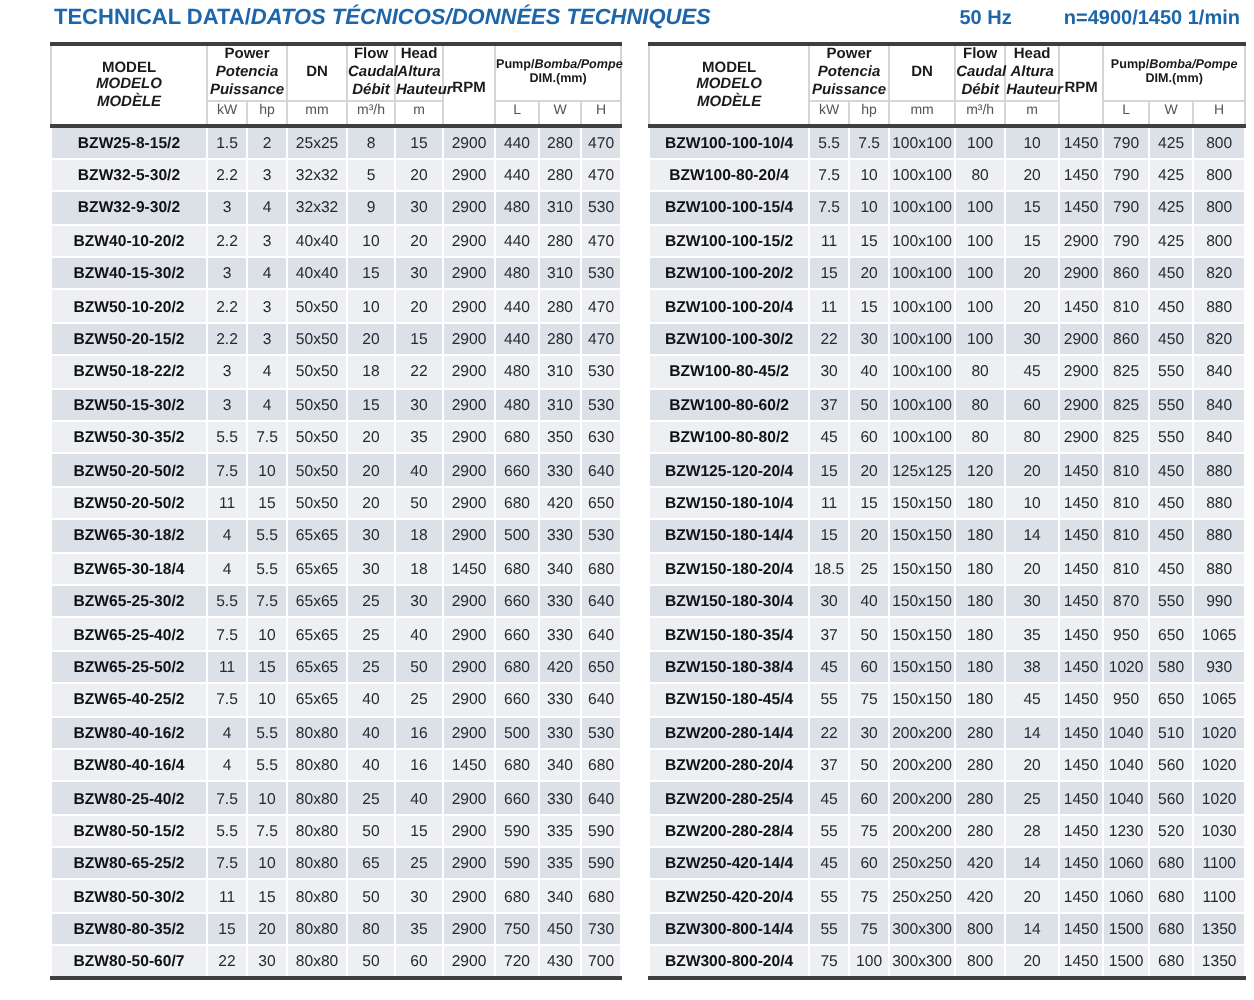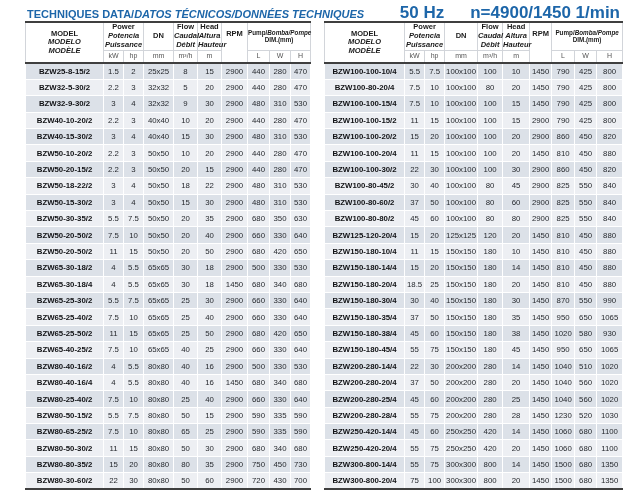--- a/index.html
+++ b/index.html
@@ -4,49 +4,49 @@
 <style>
   :root{ --accent:#1d66a9; --row-dark:#dce1e8; --row-light:#edeff3; }
   *{box-sizing:border-box;}
   body{margin:0;background:#fff;}
   .page{width:627px;height:500px;position:relative;background:#fff;overflow:hidden;
         font-family:"Liberation Sans",sans-serif;}
   .topbar{position:absolute;left:27px;top:3px;width:593px;display:flex;
           justify-content:space-between;align-items:baseline;}
   .doc-title{font-size:11px;font-weight:bold;color:var(--accent);white-space:nowrap;}
   .doc-title .it{font-style:italic;}
-  .freq-info{font-size:17px;font-weight:bold;color:var(--accent);display:flex;gap:26px;white-space:nowrap;}
+  .freq-info{font-size:10px;font-weight:bold;color:var(--accent);display:flex;gap:26px;white-space:nowrap;}
   .tables-wrap{position:absolute;left:25px;top:21px;display:flex;gap:13px;align-items:flex-start;justify-content:space-between;}
   table.pump{border-collapse:collapse;table-layout:fixed;
              border-top:2px solid #3f3f3f;border-bottom:2px solid #3f3f3f;
              border-left:1px solid #cfd3d8;border-right:1px solid #cfd3d8;}
   table.t-left{width:285px;}
   table.t-right{width:298px;}
   th,td{padding:0;}
   thead th{background:#fff;border:1px solid #d2d5da;font-size:7.5px;line-height:8.6px;
            color:#1a1a1a;text-align:center;vertical-align:middle;font-weight:bold;}
   thead tr.h-main th{height:28px;}
   thead tr.h-units th{font-size:7px;color:#555;font-weight:normal;height:13px;}
   thead .it{font-style:italic;}
-  thead th.c-rpm{vertical-align:top;padding-top:7px;}
+  thead th.c-rpm{vertical-align:top;padding-top:17px;}
   thead th.c-pump div{font-size:6.3px;line-height:7.6px;}
   tbody td{height:16.4px;text-align:center;vertical-align:middle;font-size:7.8px;
            color:#26292e;border:1px solid #fff;white-space:nowrap;overflow:hidden;}
   tbody td.model{font-weight:bold;color:#101114;}
   tbody tr.dark td{background:var(--row-dark);}
   tbody tr.light td{background:var(--row-light);}
   tbody{border-top:2px solid #3f3f3f;}
 </style>
 </head>
 <body>
 
 <div class="page">
 
   <div class="topbar">
-    <div class="doc-title"><span>TECHNIQUES DATA/</span><span class="it">DATOS TÉCNICOS/DONNÉES TECHNIQUES</span></div>
+    <div class="doc-title"><span>TECHNICAL DATA/</span><span class="it">DATOS TÉCNICOS/DONNÉES TECHNIQUES</span></div>
     <div class="freq-info">
       <span>50 Hz</span>
       <span>n=4900/1450 1/min</span>
     </div>
   </div>
 
   <div class="tables-wrap">
 
     <table class="pump t-left">
       <colgroup>
@@ -400,21 +400,21 @@
             <td>20</td>
             <td>80x80</td>
             <td>80</td>
             <td>35</td>
             <td>2900</td>
             <td>750</td>
             <td>450</td>
             <td>730</td>
           </tr>
           <tr class="light">
-            <td class="model">BZW80-30-60/2</td>
+            <td class="model">BZW80-50-60/7</td>
             <td>22</td>
             <td>30</td>
             <td>80x80</td>
             <td>50</td>
             <td>60</td>
             <td>2900</td>
             <td>720</td>
             <td>430</td>
             <td>700</td>
           </tr>

